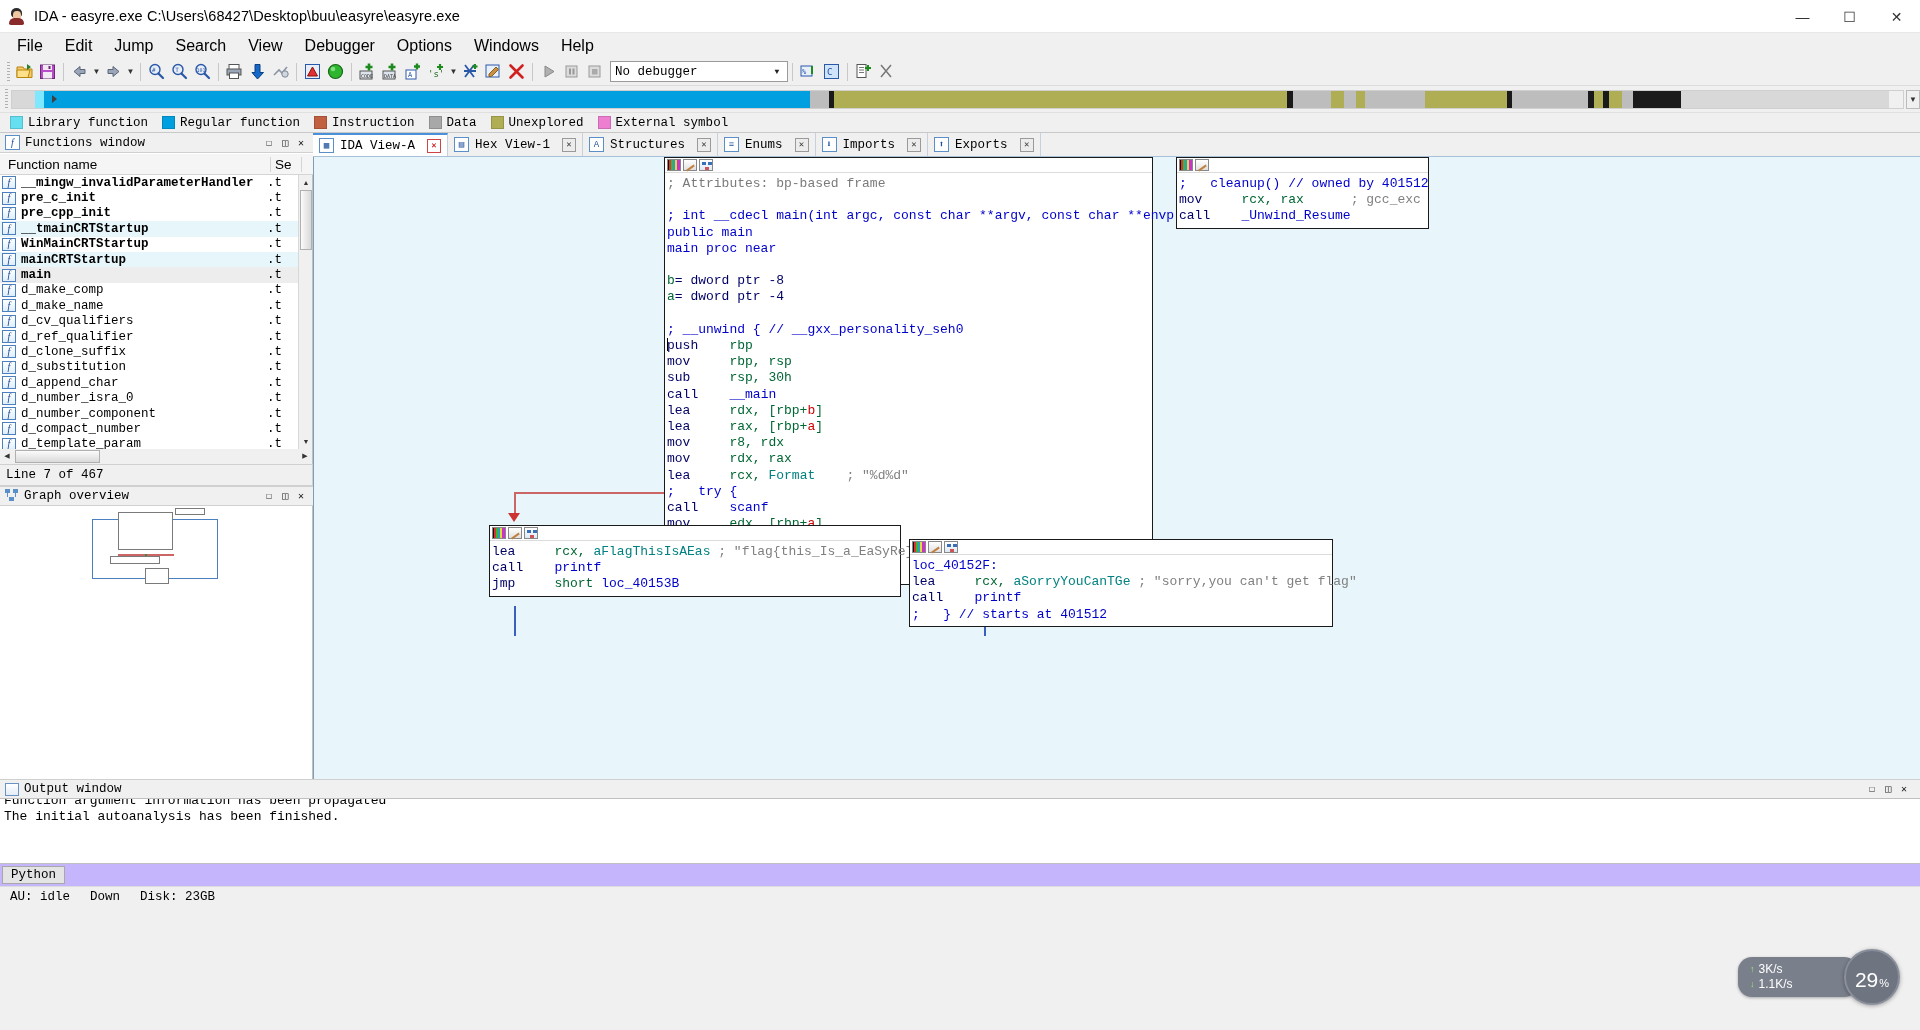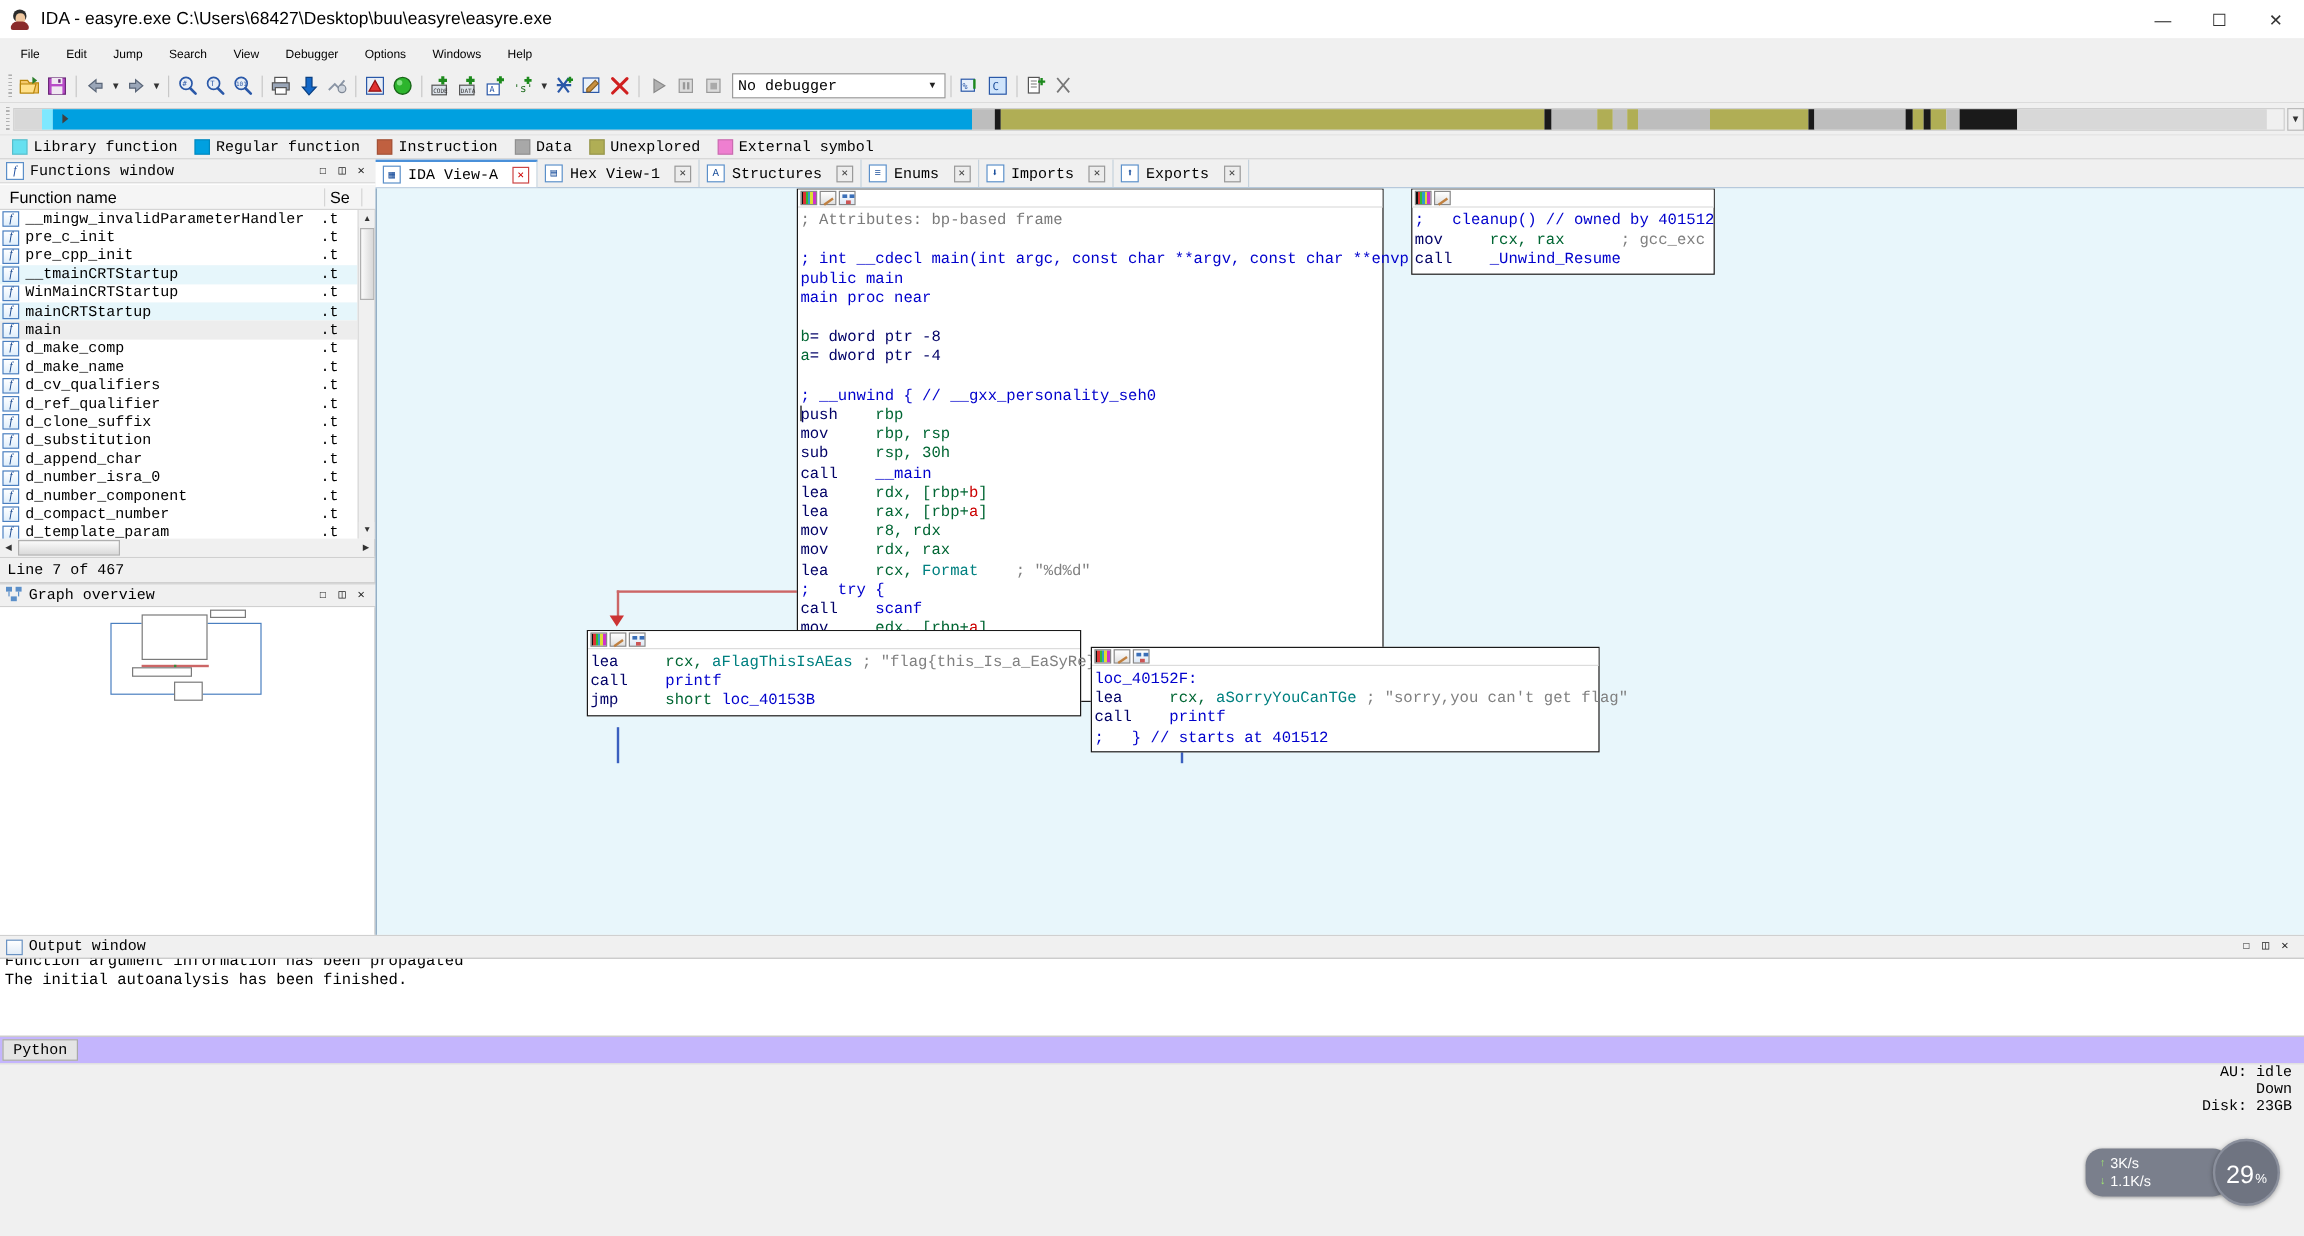--- a/index.html
+++ b/index.html
@@ -46,21 +46,21 @@
     width: 47px; height: 33px; display: flex; align-items: center; justify-content: center;
     font-size: 14px; color: #333;
   }
 
   
   .menubar {
     height: 25px; background: #f0f0f0; display: flex; align-items: center;
     padding-left: 6px;
   }
   .menu-item {
-    font-size: 10px; color: #000; padding: 3px 11px; line-height: 1;
+    font-size: 16px; color: #000; padding: 3px 11px; line-height: 1;
   }
 
   
   .toolbar {
     height: 28px; background: #f0f0f0; display: flex; align-items: center;
     padding-left: 4px; border-bottom: 1px solid #dcdcdc;
   }
   .tb-grip {
     width: 3px; height: 20px; margin: 0 3px;
     background-image: repeating-linear-gradient(to bottom,#b0b0b0 0 1px,transparent 1px 3px);
@@ -156,21 +156,21 @@
   .fn-row.hl-b { background: #ededed; }
   .fn-row .f-ico {
     width: 14px; height: 13px; margin-right: 5px; flex:0 0 auto;
     background: linear-gradient(#ffffff,#dfeefb);
     border: 1px solid #4a7fc0; position: relative;
     display:flex; align-items:center; justify-content:center;
     font-family:"Liberation Serif",serif; font-style:italic; font-size:10px;
     color:#18478f; line-height:1;
   }
   .fn-row .f-name { flex:1; overflow:hidden; }
-  .fn-row .f-name.bold { font-weight: normal; }
+  .fn-row .f-name.bold { font-weight: bold; }
   .fn-row .f-seg { width: 31px; }
 
   .fn-vscroll {
     position: absolute; right: 0; top: 0; width: 14px; bottom: 0;
     background: #f0f0f0; border-left: 1px solid #d8d8d8;
   }
   .sb-up, .sb-dn {
     width:14px;height:14px;display:flex;align-items:center;justify-content:center;
     font-size:7px; color:#333; background:#f0f0f0;
   }
@@ -286,24 +286,23 @@
   .py-bar {
     height: 22px; background:#c4b5fd; display:flex; align-items:center;
   }
   .py-btn {
     background: #e4e4e4; border: 1px solid #a8a8a8; height: 18px;
     display: flex; align-items: center; padding: 0 8px;
     font-family:"Liberation Mono", monospace; font-size:12.5px; color:#000; margin-left:2px;
   }
 
   .statusbar {
-    height: 20px; background:#f0f0f0; display:flex; align-items:flex-end;
+    height: 20px; background:#f0f0f0; display:flex; align-items:center;
     font-family:"Liberation Mono", monospace; font-size: 12.5px; color:#000;
     border-top:1px solid #dcdcdc;
-    flex-direction:column;
   }
   .sb-cell { padding: 0 10px; }
 
   
   .netwidget {
     position: absolute; right: 20px; bottom: 24px; width: 185px; height: 58px;
     display: flex; align-items: center; justify-content: flex-end;
   }
   .net-pill {
     background: #7a7f8c; border-radius: 14px; height: 40px; width: 120px;

